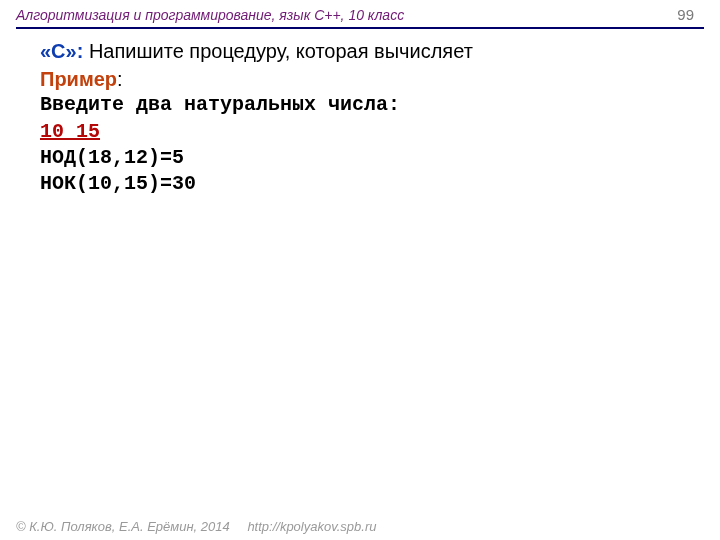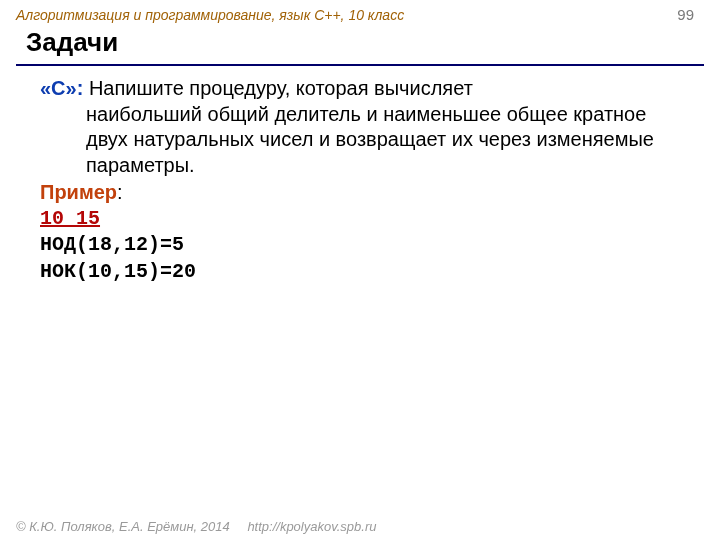--- a/index.html
+++ b/index.html
@@ -15,21 +15,21 @@
     position: relative;
     background: #ffffff;
   }
   .top-bar {
     padding: 6px 16px 2px 16px;
     display: flex;
     justify-content: space-between;
     align-items: baseline;
   }
   .top-left {
-    color: #a16207;
+    color: #701a75;
     font-style: italic;
     font-size: 14px;
   }
   .page-num {
     color: #7a7a7a;
     font-size: 15px;
     font-weight: normal;
     padding-right: 10px;
   }
   .title {
@@ -82,37 +82,36 @@
 </head>
 <body>
 
 <div class="slide">
 
   <div class="top-bar">
     <span class="top-left">Алгоритмизация и программирование, язык  C++, 10 класс</span>
     <span class="page-num">99</span>
   </div>
 
-  <div class="title">Задачи</div>
   <hr class="rule">
 
   <div class="content">
 
     <div class="task-block">
       <span class="tag">«C»:</span><span class="task-text"> Напишите процедуру, которая вычисляет</span>
-      <span class="indent task-text">наибольший общий делитель и наименьшее общее кратное двух натуральных чисел и возвращает их через изменяемые параметры.</span>
     </div>
 
     <div>
       <span class="example-label">Пример</span><span>:</span>
     </div>
 
+    <div class="mono">Введите два натуральных числа:</div>
     <div class="mono input-line">10 15</div>
     <div class="mono">НОД(18,12)=5</div>
-    <div class="mono">НОК(10,15)=20</div>
+    <div class="mono">НОК(10,15)=30</div>
 
   </div>
 
   <div class="footer">
     <span>© К.Ю. Поляков, Е.А. Ерёмин, 2014</span>
     <span class="url">http://kpolyakov.spb.ru</span>
   </div>
 
 </div>
 

